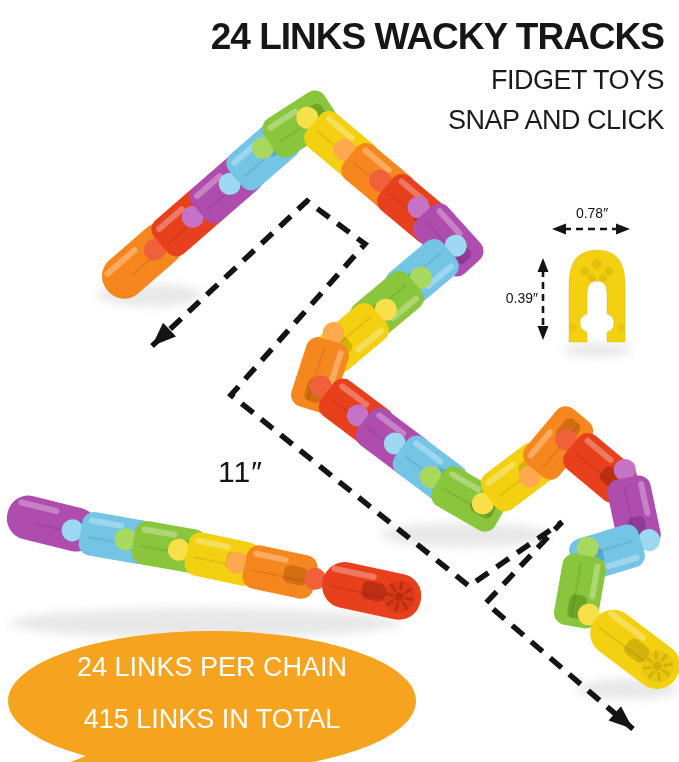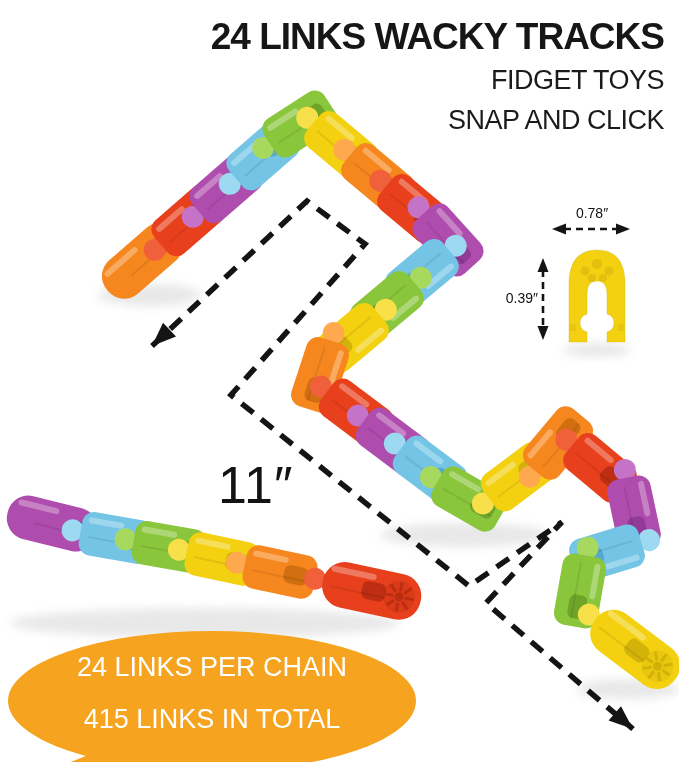--- a/index.html
+++ b/index.html
@@ -4,21 +4,21 @@
 <style>
   html,body{margin:0;padding:0;}
   body{width:679px;height:762px;position:relative;background:#ffffff;overflow:hidden;
        font-family:"Liberation Sans", sans-serif;}
   .stage{position:absolute;left:0;top:0;width:679px;height:762px;margin-top:13px;}
   svg.scene{position:absolute;left:0;top:0;}
   .txt{position:absolute;color:#131313;white-space:nowrap;}
   .title-block{position:absolute;top:1px;right:15px;text-align:right;}
   .title-main{font-size:37px;font-weight:700;letter-spacing:-1px;line-height:46px;color:#161616;}
   .title-sub{font-size:27px;font-weight:400;letter-spacing:-0.5px;line-height:40px;color:#1b1b1b;}
-  .len-label{left:218px;top:442px;font-size:52px;font-weight:400;letter-spacing:1px;}
+  .len-label{left:218px;top:442px;font-size:30px;font-weight:400;letter-spacing:1px;}
   .dim-w{left:551px;top:192px;width:82px;text-align:center;font-size:14px;}
   .dim-h{left:484px;top:277px;width:54px;text-align:right;font-size:14px;}
   .bubble-text{position:absolute;left:10px;width:404px;text-align:center;color:#ffffff;
                font-weight:400;font-size:27px;letter-spacing:0px;}
   .bubble-line1{top:639px;}
   .bubble-line2{top:691px;}
 </style>
 </head>
 <body>
 

